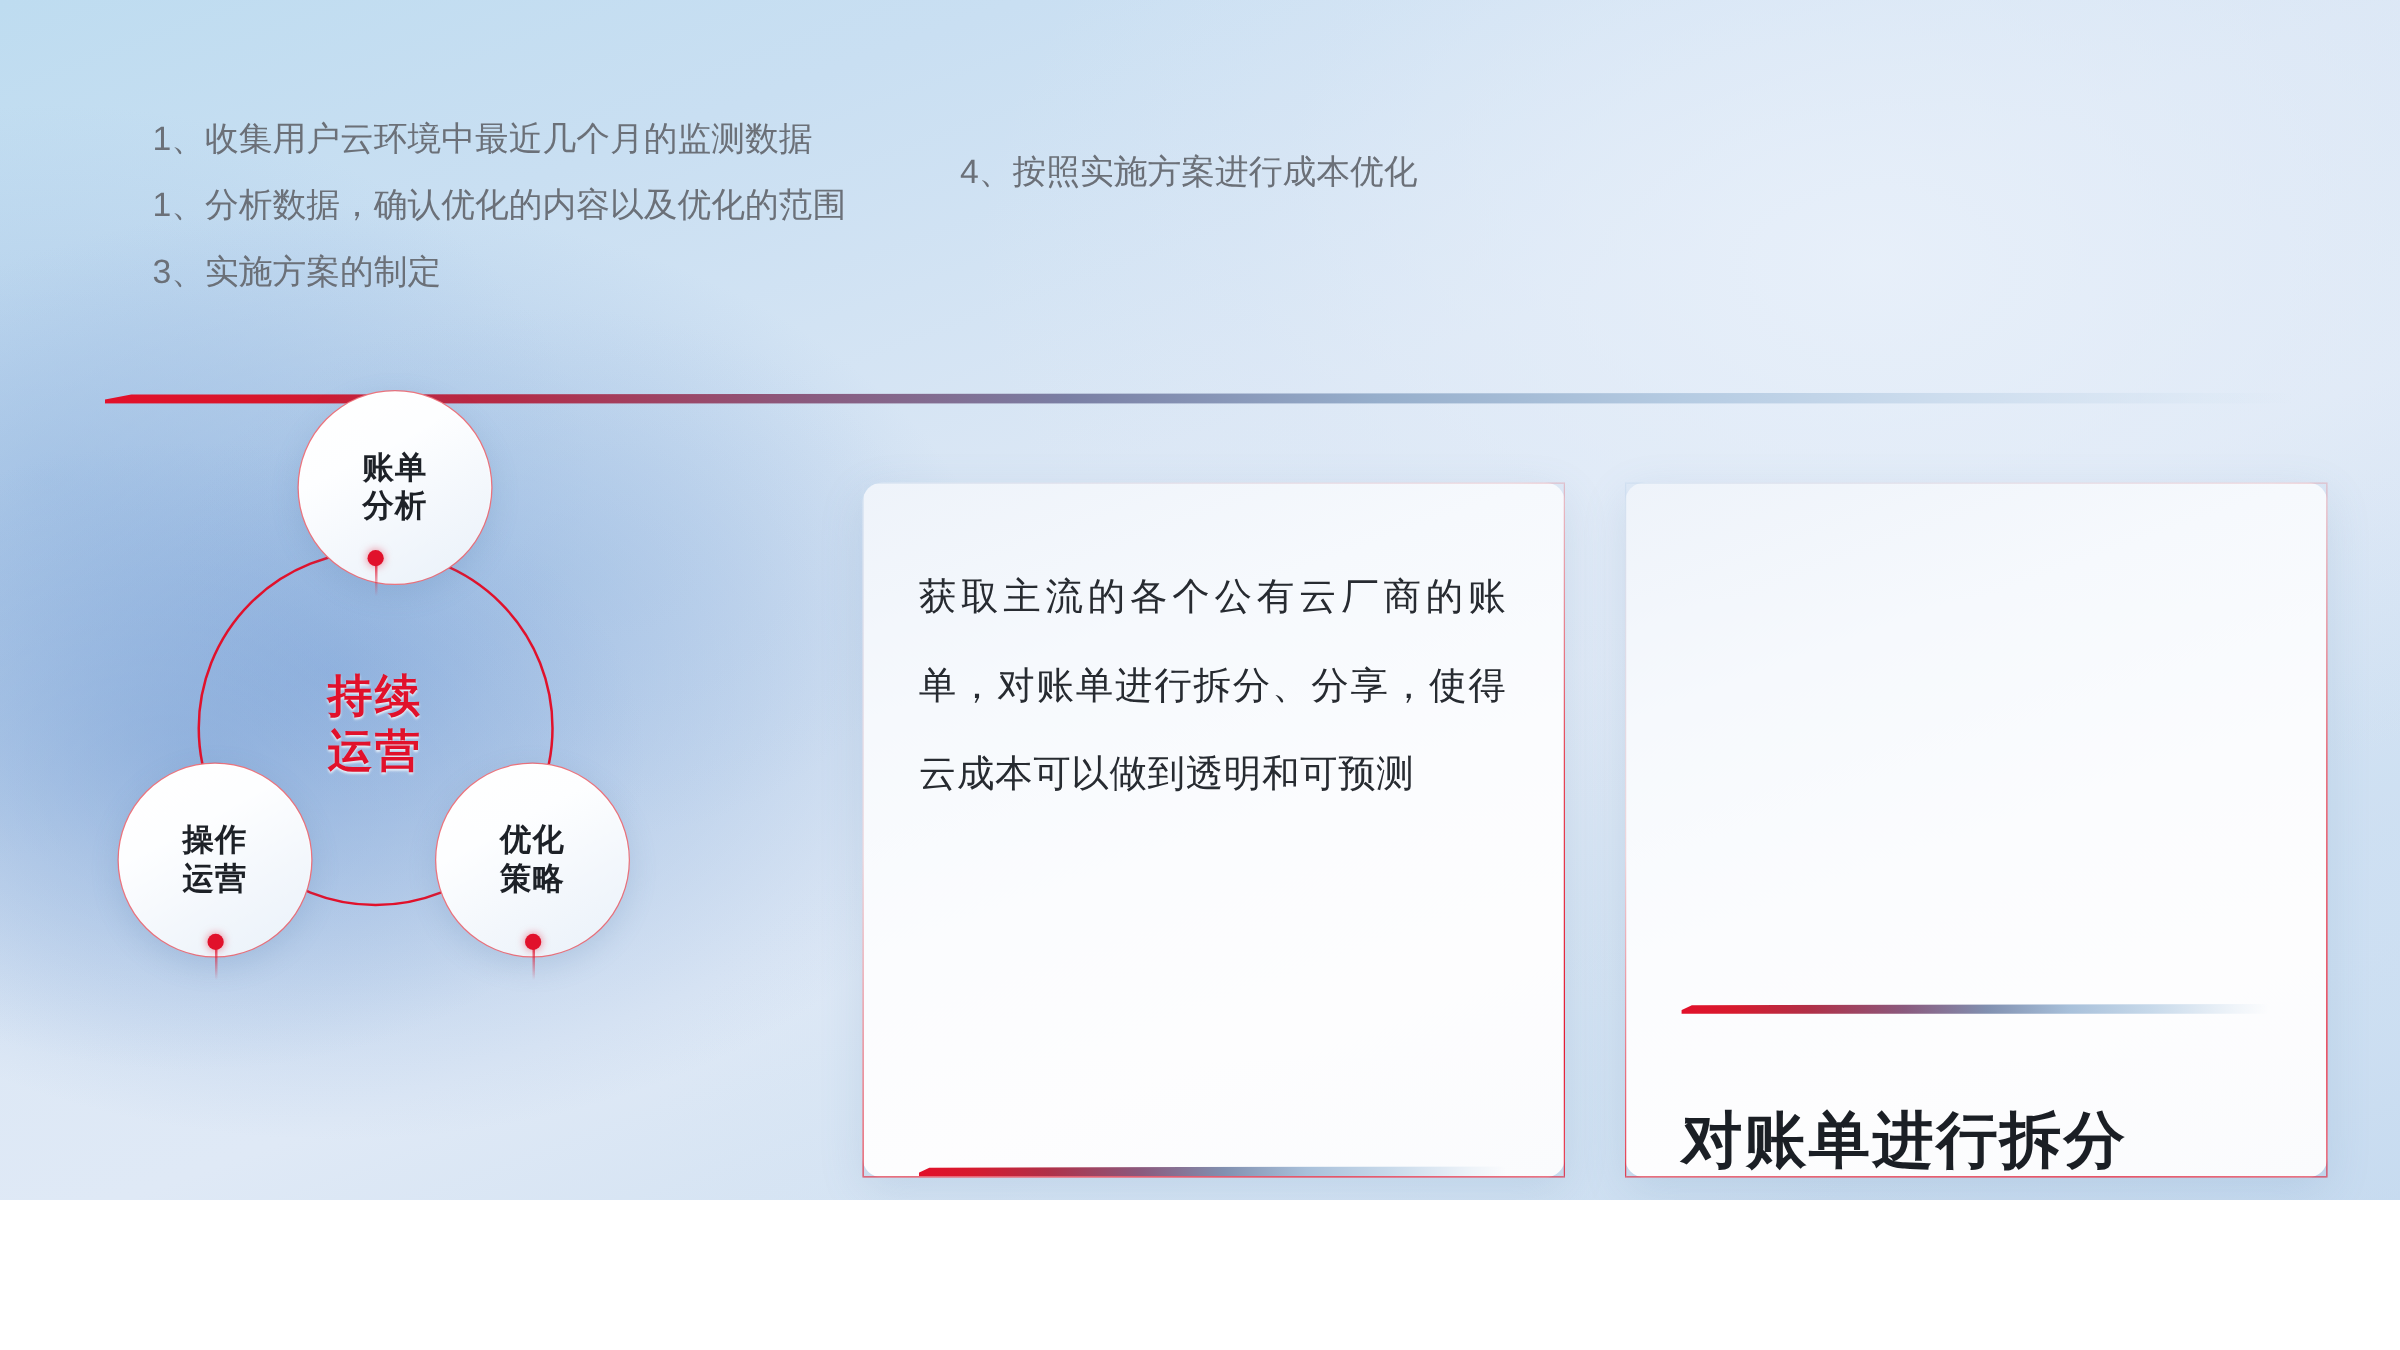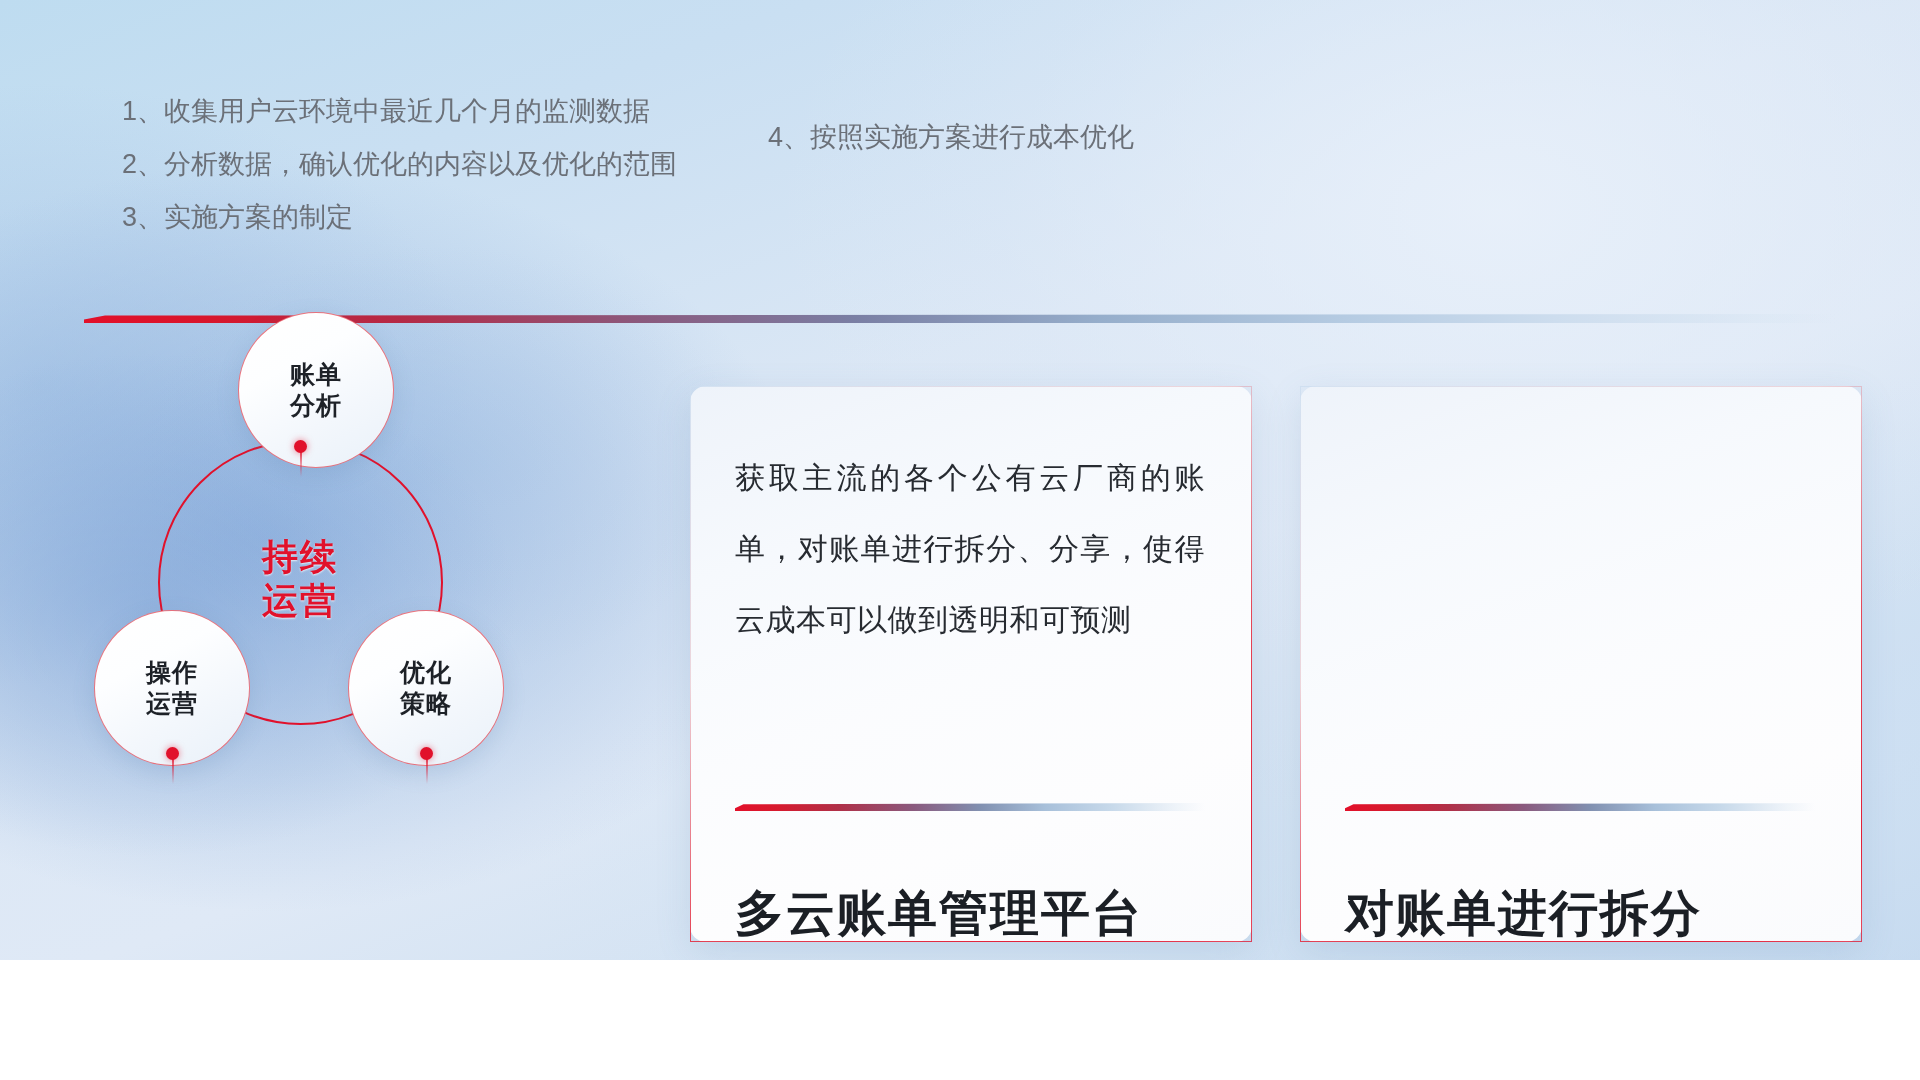--- a/index.html
+++ b/index.html
@@ -203,21 +203,21 @@
     line-height: 1.1;
   }
 </style>
 </head>
 <body>
 
 <div id="slide">
 
   <div class="bullets" id="bullets-left">
     <div class="row">1、收集用户云环境中最近几个月的监测数据</div>
-    <div class="row">2、分析数据，确认优化的内容以及优化的范围</div>
+    <div class="row">1、分析数据，确认优化的内容以及优化的范围</div>
     <div class="row">3、实施方案的制定</div>
   </div>
 
   <div class="bullets" id="bullets-right">
     <div class="row">4、按照实施方案进行成本优化</div>
   </div>
 
   <div id="divider">
     <div class="bar"></div>
   </div>
@@ -252,21 +252,20 @@
       <div>持续</div>
       <div>运营</div>
     </div>
   </div>
 
   <div class="card" id="card-1">
     <div class="card-body">获取主流的各个公有云厂商的账单，对账单进行拆分、分享，使得云成本可以做到透明和可预测</div>
     <div class="card-rule">
       <div class="bar"></div>
     </div>
-    <h2 class="card-title">多云账单管理平台</h2>
   </div>
 
   <div class="card" id="card-2">
     <div class="card-rule">
       <div class="bar"></div>
     </div>
     <h2 class="card-title">对账单进行拆分</h2>
   </div>
 
 </div>

